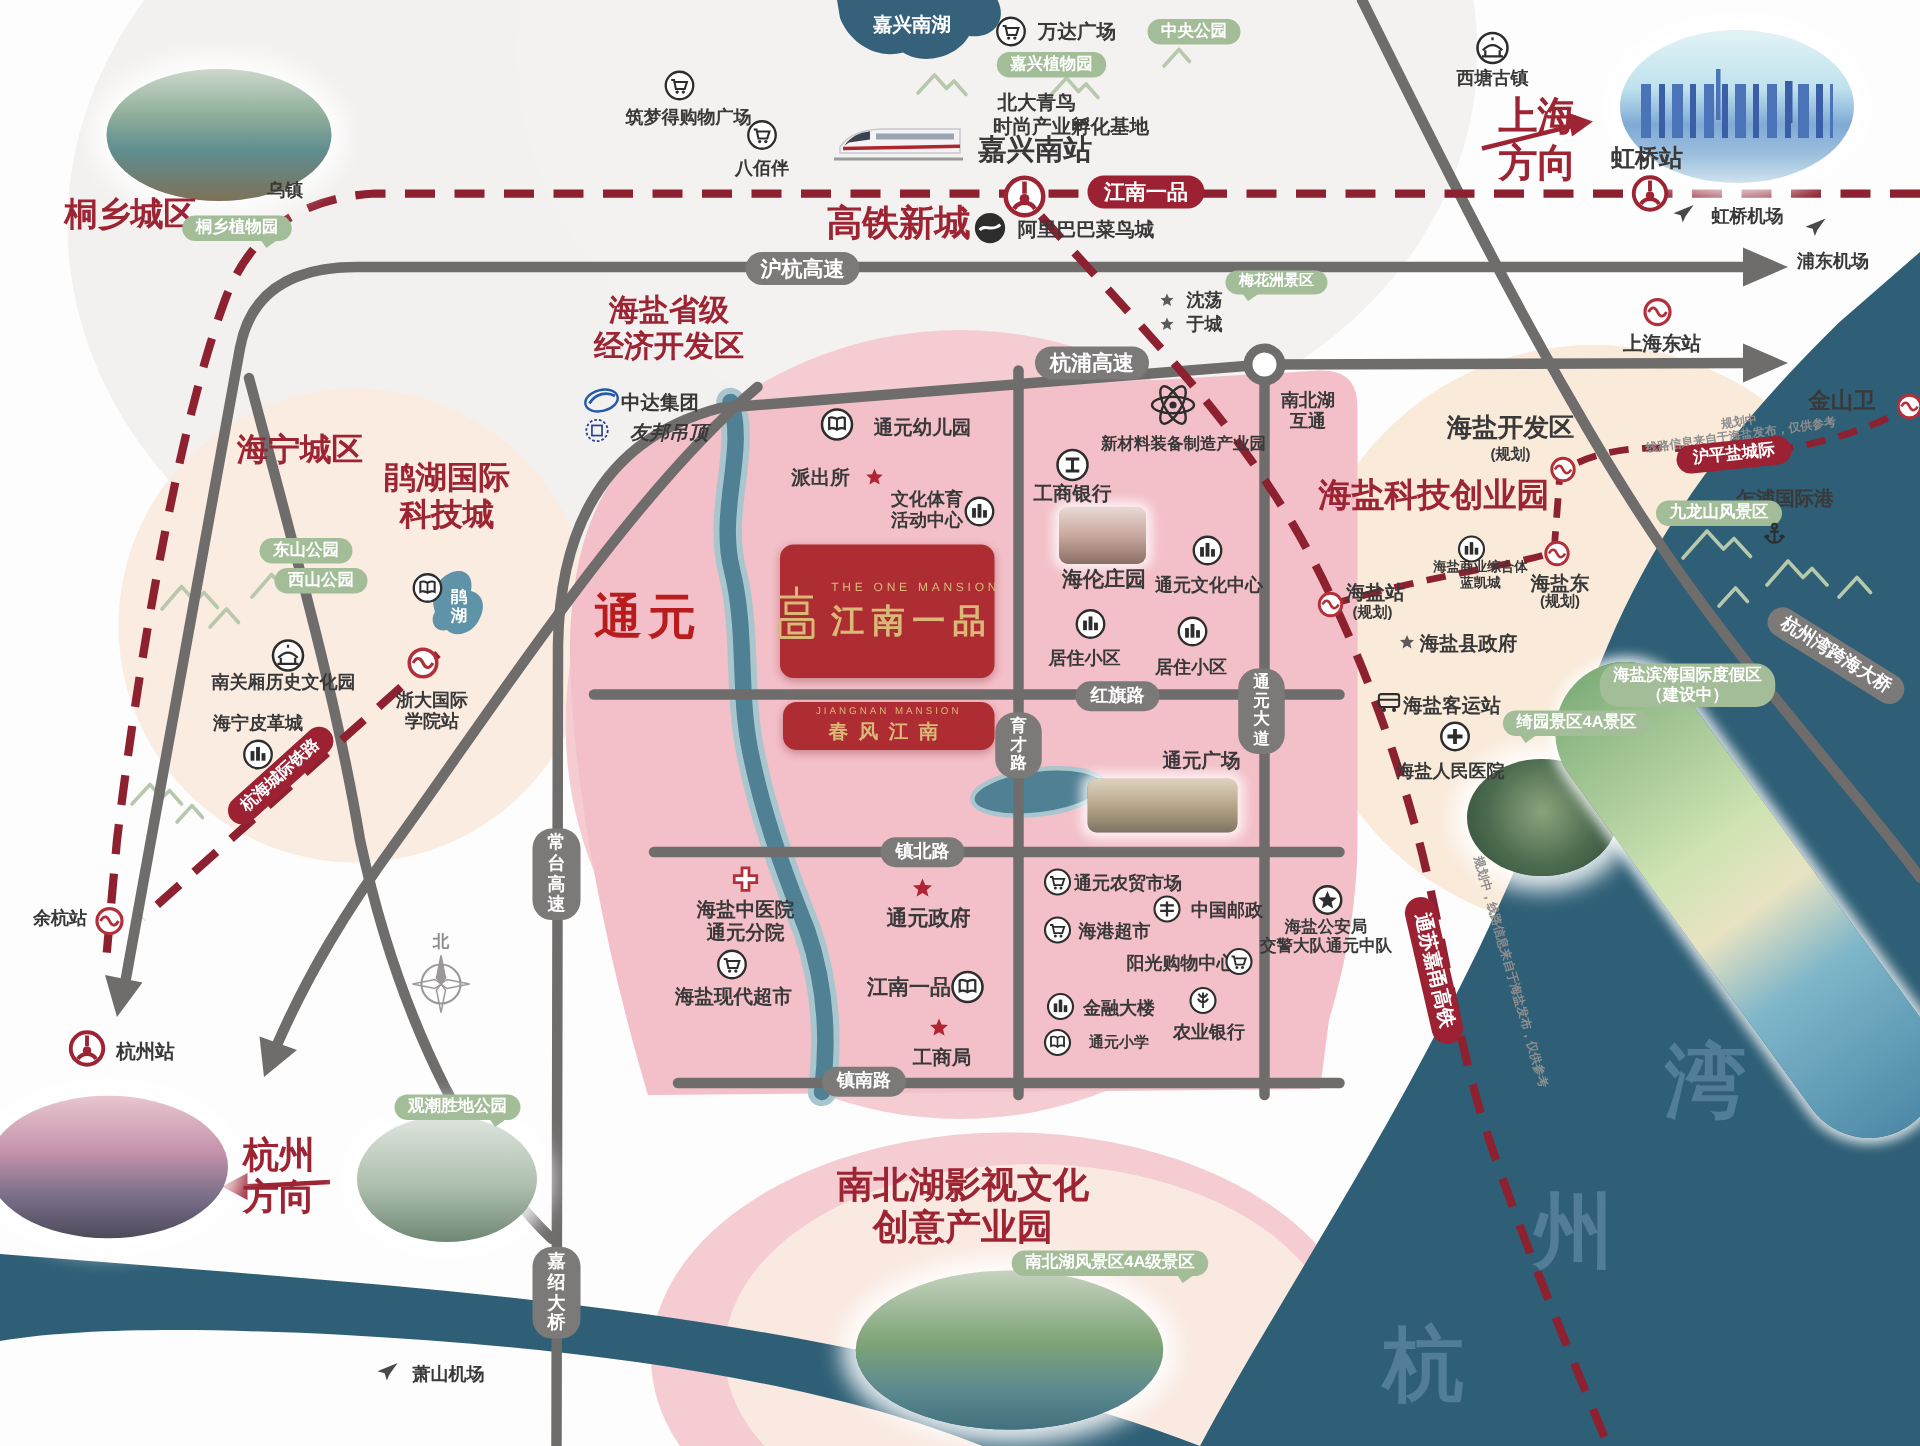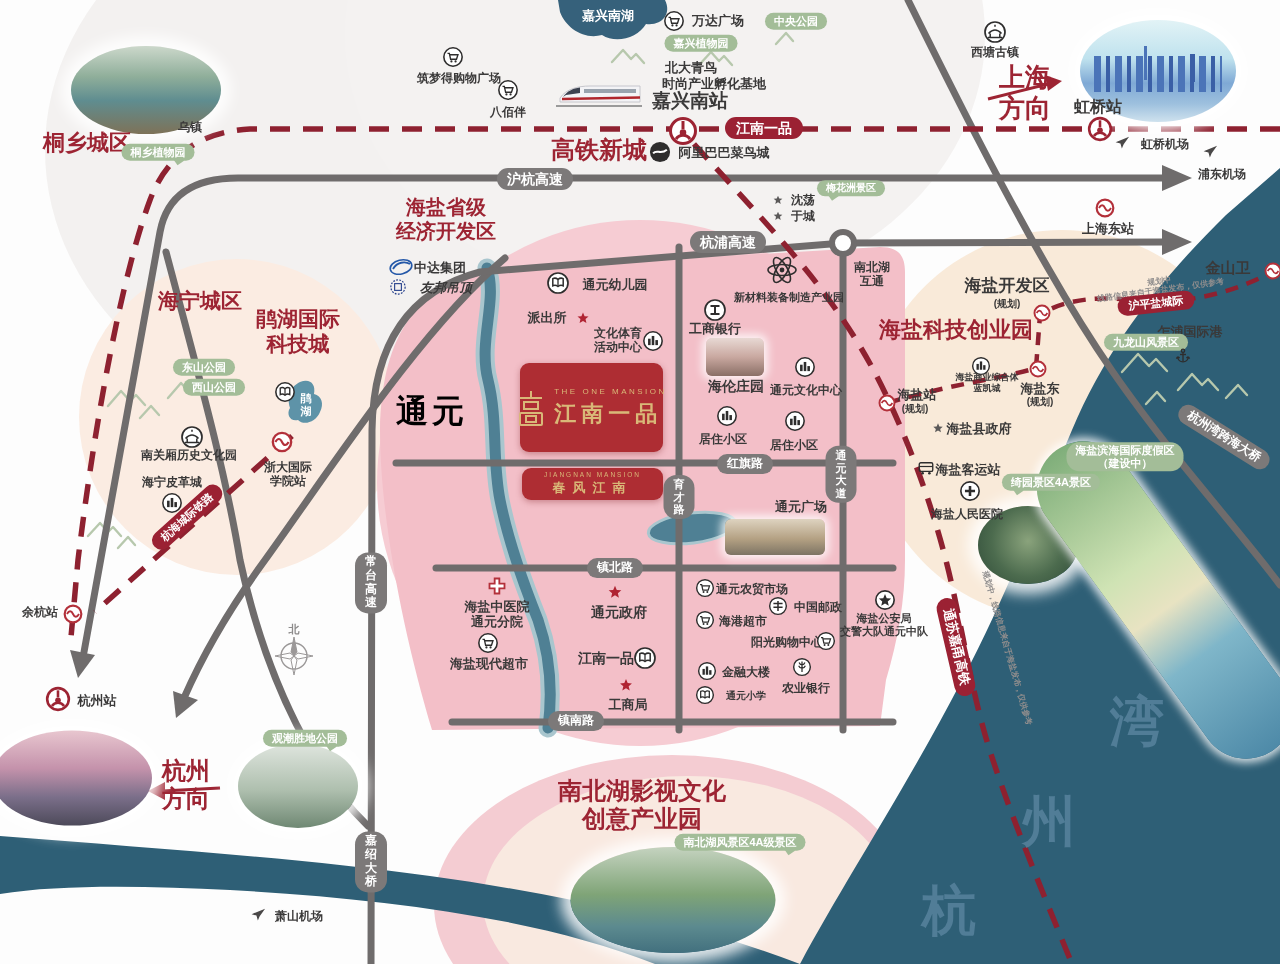--- a/index.html
+++ b/index.html
@@ -179,21 +179,21 @@
     <div class="t" style="left: 200px; top: 301px; font-size: 21px; font-weight: 700; color: rgb(157, 36, 51); transform: translate(-50%, -50%);">海宁城区</div>
     <div class="t" style="left: 266px; top: 332px; font-size: 21px; font-weight: 700; color: rgb(157, 36, 51); transform: translate(-50%, -50%); margin-left: 32px;">
       <div>鹃湖国际</div>
       <div>科技城</div>
     </div>
     <div class="t" style="left: 599px; top: 150px; font-size: 24px; font-weight: 700; color: rgb(157, 36, 51); transform: translate(-50%, -50%);">高铁新城</div>
     <div class="t" style="left: 446px; top: 220px; font-size: 20px; font-weight: 700; color: rgb(157, 36, 51); transform: translate(-50%, -50%);">
       <div>海盐省级</div>
       <div>经济开发区</div>
     </div>
-    <div class="t" style="left: 432px; top: 412px; font-size: 32px; font-weight: 700; color: #000000; letter-spacing: 4px; transform: translate(-50%, -50%);">通元</div>
+    <div class="t" style="left: 432px; top: 412px; font-size: 32px; font-weight: 700; color: #b91c1c; letter-spacing: 4px; transform: translate(-50%, -50%);">通元</div>
     <div class="t" style="left: 956px; top: 330px; font-size: 22px; font-weight: 700; color: rgb(157, 36, 51); transform: translate(-50%, -50%);">海盐科技创业园</div>
     <div class="t" style="left: 642px; top: 805px; font-size: 24px; font-weight: 700; color: rgb(157, 36, 51); transform: translate(-50%, -50%);">
       <div>南北湖影视文化</div>
       <div>创意产业园</div>
     </div>
     <div class="t" style="left: 1025px; top: 93px; font-size: 26px; font-weight: 700; color: rgb(157, 36, 51); transform: translate(-50%, -50%);">
       <div>上海</div>
       <div>方向</div>
     </div>
     <div class="t" style="left: 186px; top: 785px; font-size: 24px; font-weight: 700; color: rgb(157, 36, 51); transform: translate(-50%, -50%);">

